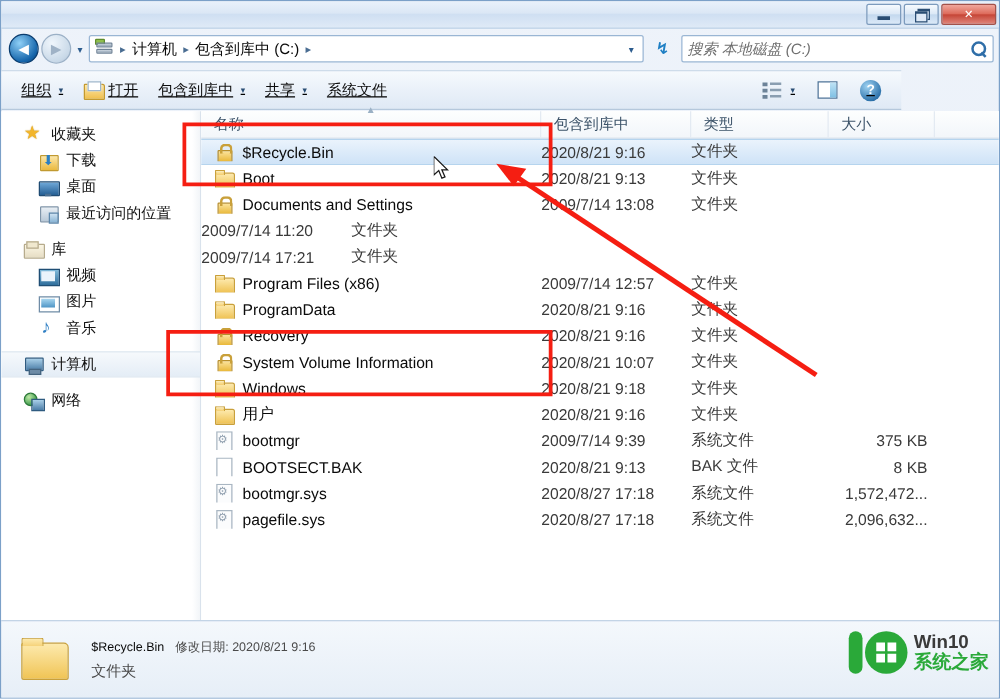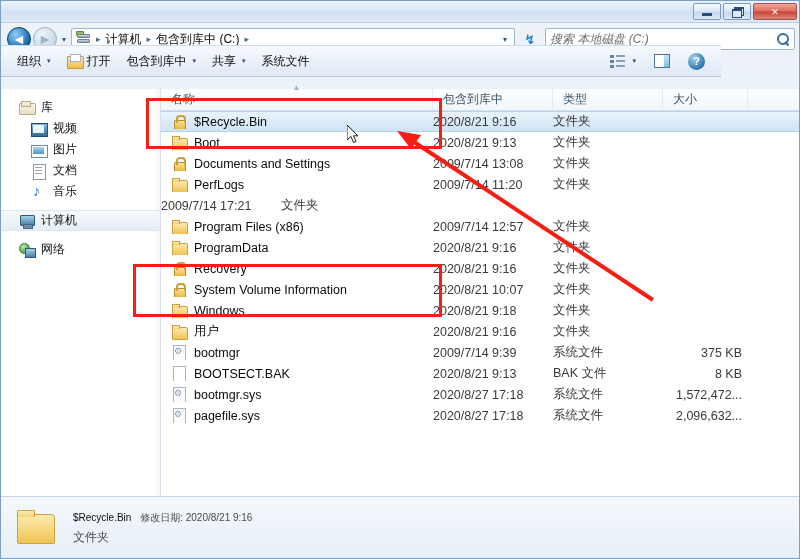--- a/index.html
+++ b/index.html
@@ -127,25 +127,25 @@
     content:''; position:absolute; left:1px; top:1px; width:8px; height:8px;
     border:2px solid #2f6ea8; border-radius:50%;
   }
   .mag:after {
     content:''; position:absolute; left:9px; top:9px; width:5px; height:2px;
     background:#2f6ea8; transform: rotate(45deg); transform-origin: left center;
   }
 
   
   .toolbar {
-    position: absolute; left: 0; top: 44px; width: 720px; height: 32px;
+    position: absolute; left: 0; top: 55px; width: 720px; height: 32px;
     background: linear-gradient(#f6fafd 0%, #eaf1f9 50%, #dfe9f5 100%);
     border-top: 1px solid #cedcea;
     border-bottom: 1px solid #b5c8dc;
-    display: flex; align-items: center; padding: 0 8px;
+    display: flex; align-items: center; padding: 0 8px; text-decoration: underline;
   }
   .tbitem {
     display: flex; align-items: center; gap: 4px;
     font-size: 12px; color: #0d0d0d;
     padding: 3px 8px; border-radius: 3px;
     cursor: default; white-space: nowrap;
   }
   .caret { font-size: 7px; color: #2a4d73; margin-left: 2px; }
   .folder-open-ic {
     width: 16px; height: 14px; position: relative;
@@ -540,37 +540,51 @@
       <div class="tbitem">
         <span class="help-ic">?</span>
       </div>
     </div>
   </div>
 
   <div class="body">
 
     <div class="navpane">
 
+      <div class="navgroup">
+        <div class="navitem">
+          <span class="ic ic-star"></span>
+          <span>收藏夹</span>
+        </div>
+        <div class="navitem child">
+          <span class="ic ic-dl"></span>
+          <span>下载</span>
+        </div>
+        <div class="navitem child">
+          <span class="ic ic-desk"></span>
+          <span>桌面</span>
+        </div>
+        <div class="navitem child">
+          <span class="ic ic-recent"></span>
+          <span>最近访问的位置</span>
+        </div>
+      </div>
 
       <div class="navgroup">
         <div class="navitem">
           <span class="ic ic-lib"></span>
           <span>库</span>
         </div>
         <div class="navitem child">
           <span class="ic ic-vid"></span>
           <span>视频</span>
         </div>
         <div class="navitem child">
           <span class="ic ic-pic"></span>
           <span>图片</span>
-        </div>
-        <div class="navitem child">
-          <span class="ic ic-doc"></span>
-          <span>文档</span>
         </div>
         <div class="navitem child">
           <span class="ic ic-mus"></span>
           <span>音乐</span>
         </div>
       </div>
 
       <div class="navgroup">
         <div class="navitem selected">
           <span class="ic ic-pc"></span>
@@ -626,24 +640,20 @@
           <div class="row">
             <div class="c-name">
               <span class="fi fi-lock"></span>
               <span>Documents and Settings</span>
             </div>
             <div class="c-date">2009/7/14 13:08</div>
             <div class="c-type">文件夹</div>
             <div class="c-size"></div>
           </div>
           <div class="row">
-            <div class="c-name">
-              <span class="fi fi-folder"></span>
-              <span>PerfLogs</span>
-            </div>
             <div class="c-date">2009/7/14 11:20</div>
             <div class="c-type">文件夹</div>
             <div class="c-size"></div>
           </div>
           <div class="row">
             <div class="c-date">2009/7/14 17:21</div>
             <div class="c-type">文件夹</div>
             <div class="c-size"></div>
           </div>
           <div class="row">
@@ -745,20 +755,37 @@
     <div class="status-text">
       <div class="status-line1">
         <span>$Recycle.Bin</span>
         <span class="lbl">修改日期:</span>
         <span class="val">2020/8/21 9:16</span>
       </div>
       <div class="status-line2">文件夹</div>
     </div>
   </div>
 
+  <div class="watermark">
+    <div class="wm-logo">
+      <div class="wm-one"></div>
+      <div class="wm-zero">
+        <span class="wm-win">
+            <i></i>
+            <i></i>
+            <i></i>
+            <i></i>
+          </span>
+      </div>
+    </div>
+    <div class="wm-text">
+      <div class="wm-t1">Win10</div>
+      <div class="wm-t2">系统之家</div>
+    </div>
+  </div>
 
   <div class="annot" style="left:145px; top:97px; width:296px; height:51px;"></div>
   <div class="annot" style="left:132px; top:263px; width:309px; height:53px;"></div>
 
   <svg id="annot-arrow" viewBox="0 0 800 559">
     <line x1="652" y1="299" x2="407" y2="137" stroke="#f51e12" stroke-width="4"></line>
     <polygon points="396,130 420,134 410,148" fill="#f51e12"></polygon>
   </svg>
 
   <svg class="cursor" viewBox="0 0 14 20">

